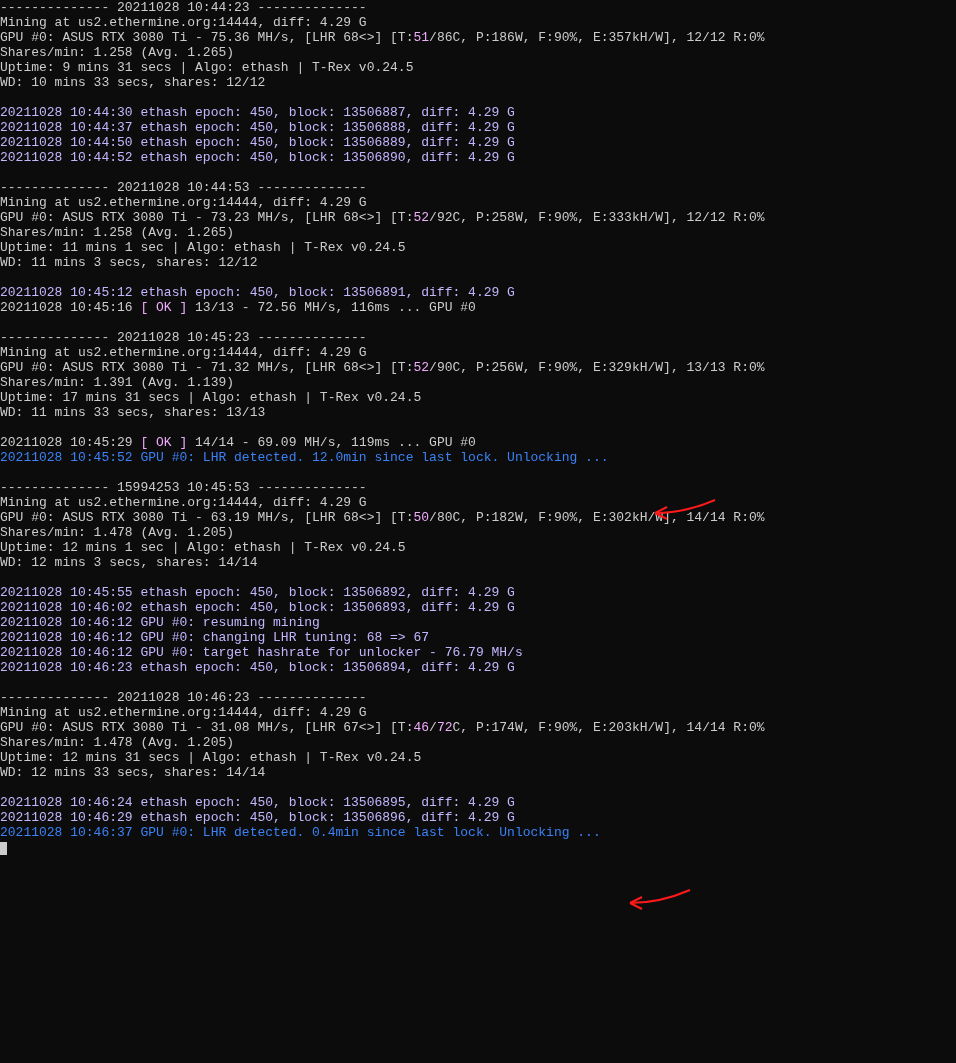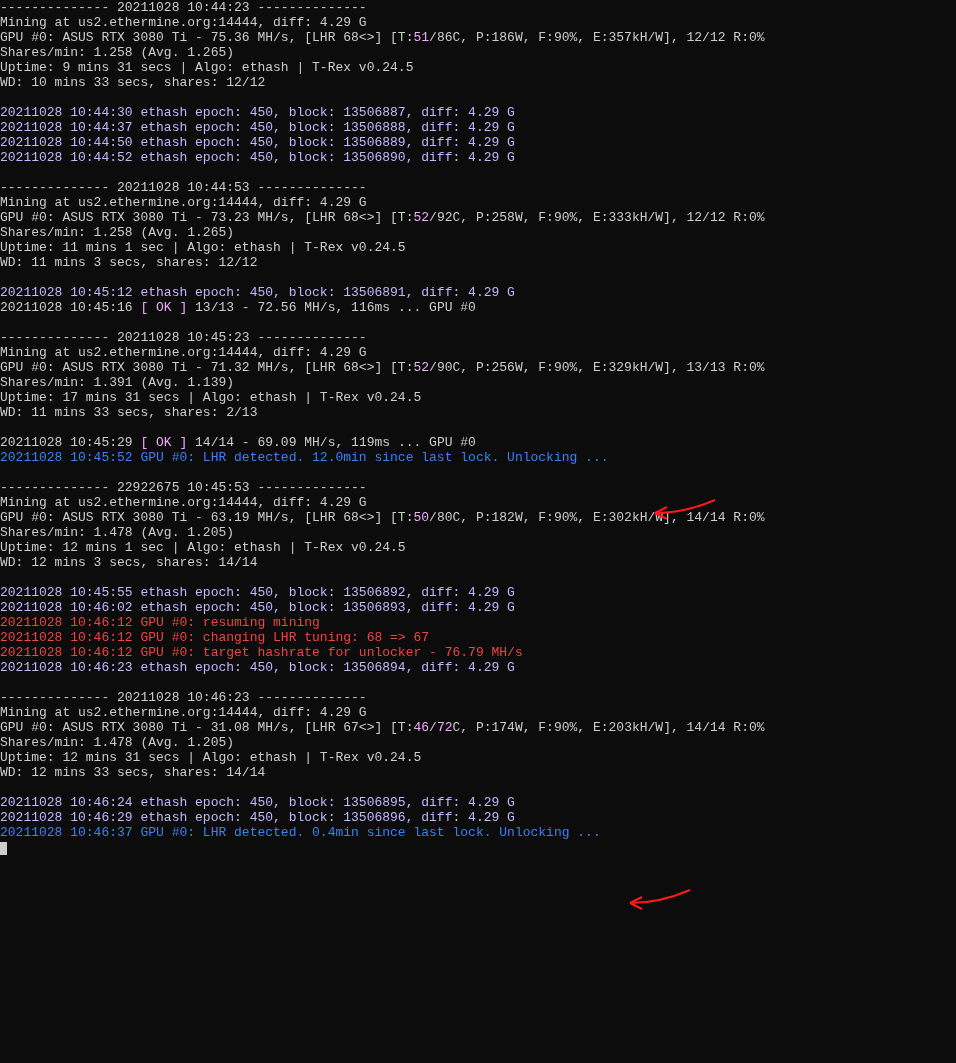--- a/index.html
+++ b/index.html
@@ -1,20 +1,20 @@
 <!DOCTYPE html>
 <html><head>
 <meta charset="utf-8">
 <style>
   html,body{margin:0;padding:0;background:#0c0c0c;color:#ccc;font-family:Consolas,"Courier New",monospace;font-size:13px;line-height:15px;width:956px;height:1063px;overflow:hidden}
   .term{white-space:pre;padding:0 0 0 0}
   .w{color:#cccccc}
   .c{color:#c4b5fd}   
   .g{color:#f0abfc}   
-  .y{color:#ef4444}   
+  .y{color:#c4b5fd}   
   .o{color:#3b82f6}   
   .arrow{position:absolute;pointer-events:none}
   .cursor{display:inline-block;width:7px;height:13px;background:#ccc;vertical-align:bottom}
 </style>
 </head>
 <body>
 
 <div class="term" id="term"><span class="w">-------------- 20211028 10:44:23 --------------</span>
 <span class="w">Mining at us2.ethermine.org:14444, diff: 4.29 G</span>
 <span class="w">GPU #0: ASUS RTX 3080 Ti - 75.36 MH/s, [LHR 68&lt;&gt;] [T:<span class="g">51</span>/86C, P:186W, F:90%, E:357kH/W], 12/12 R:0%</span>
@@ -35,26 +35,26 @@
 <span class="w">WD: 11 mins 3 secs, shares: 12/12</span>
 
 <span class="c">20211028 10:45:12 ethash epoch: 450, block: 13506891, diff: 4.29 G</span>
 <span class="w">20211028 10:45:16 <span class="g">[ OK ]</span> 13/13 - 72.56 MH/s, 116ms ... GPU #0</span>
 
 <span class="w">-------------- 20211028 10:45:23 --------------</span>
 <span class="w">Mining at us2.ethermine.org:14444, diff: 4.29 G</span>
 <span class="w">GPU #0: ASUS RTX 3080 Ti - 71.32 MH/s, [LHR 68&lt;&gt;] [T:<span class="g">52</span>/90C, P:256W, F:90%, E:329kH/W], 13/13 R:0%</span>
 <span class="w">Shares/min: 1.391 (Avg. 1.139)</span>
 <span class="w">Uptime: 17 mins 31 secs | Algo: ethash | T-Rex v0.24.5</span>
-<span class="w">WD: 11 mins 33 secs, shares: 2/13</span>
+<span class="w">WD: 11 mins 33 secs, shares: 13/13</span>
 
 <span class="w">20211028 10:45:29 <span class="g">[ OK ]</span> 14/14 - 69.09 MH/s, 119ms ... GPU #0</span>
 <span class="o">20211028 10:45:52 GPU #0: LHR detected. 12.0min since last lock. Unlocking ...</span>
 
-<span class="w">-------------- 22922675 10:45:53 --------------</span>
+<span class="w">-------------- 15994253 10:45:53 --------------</span>
 <span class="w">Mining at us2.ethermine.org:14444, diff: 4.29 G</span>
 <span class="w">GPU #0: ASUS RTX 3080 Ti - 63.19 MH/s, [LHR 68&lt;&gt;] [T:<span class="g">50</span>/80C, P:182W, F:90%, E:302kH/W], 14/14 R:0%</span>
 <span class="w">Shares/min: 1.478 (Avg. 1.205)</span>
 <span class="w">Uptime: 12 mins 1 sec | Algo: ethash | T-Rex v0.24.5</span>
 <span class="w">WD: 12 mins 3 secs, shares: 14/14</span>
 
 <span class="c">20211028 10:45:55 ethash epoch: 450, block: 13506892, diff: 4.29 G</span>
 <span class="c">20211028 10:46:02 ethash epoch: 450, block: 13506893, diff: 4.29 G</span>
 <span class="y">20211028 10:46:12 GPU #0: resuming mining</span>
 <span class="y">20211028 10:46:12 GPU #0: changing LHR tuning: 68 =&gt; 67</span>

